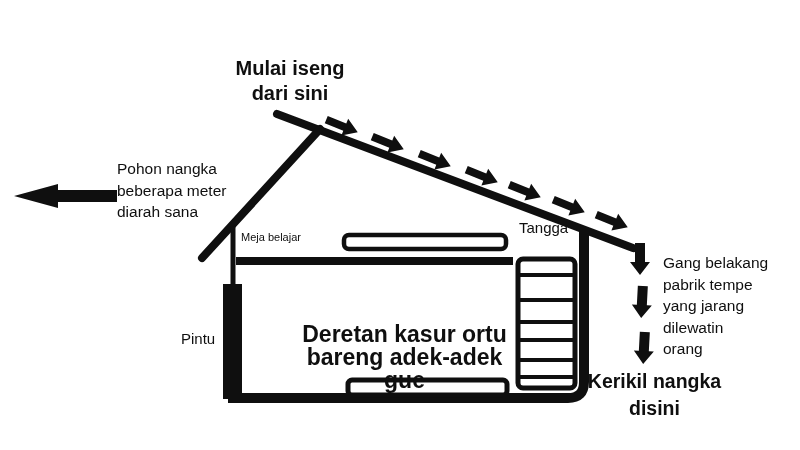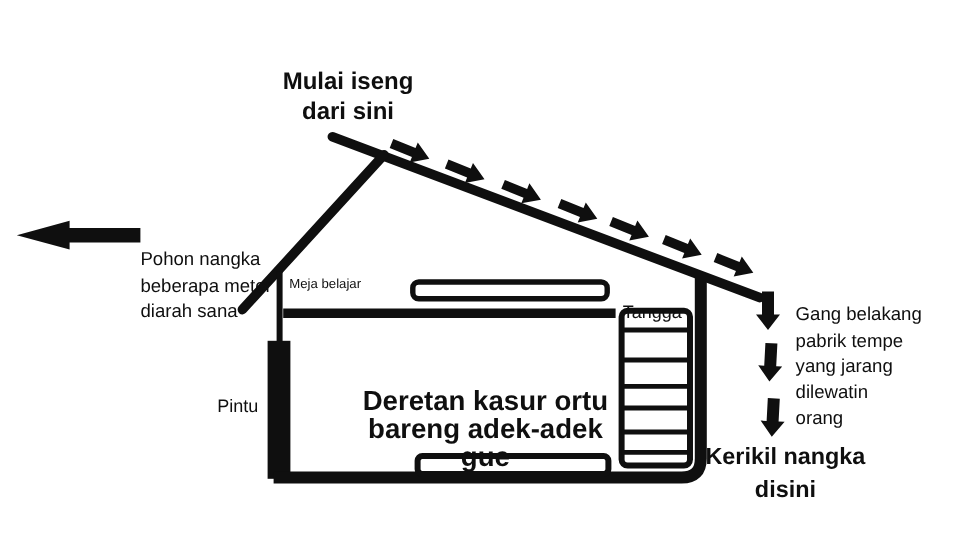--- a/index.html
+++ b/index.html
@@ -19,24 +19,24 @@
   .ink-fill   { fill: var(--ink); stroke: none; }
   .paper-box  { fill: var(--paper); stroke: var(--ink); }
   .label {
     position: absolute;
     white-space: pre-line;
     color: var(--ink);
   }
   .lbl-regular { font-size: 15.5px; line-height: 21.5px; }
   .lbl-bold    { font-weight: 700; }
   #label-mulai-iseng   { left: 225px; top: 56px;  width: 130px; text-align: center; font-size: 20px;   line-height: 25px; }
-  #label-pohon-nangka  { left: 117px; top: 158px; margin-top: 48px; }
+  #label-pohon-nangka  { left: 117px; top: 158px; }
   #label-meja-belajar  { left: 241px; top: 231px; font-size: 11px; }
   #label-kasur-gue     { left: 411px; top: 209px; width: 100px; text-align: center; font-size: 17.5px; }
-  #label-tangga        { left: 519px; top: 252px; font-size: 15px; }
+  #label-tangga        { left: 519px; top: 219px; font-size: 15px; }
   #label-pintu         { left: 181px; top: 330px; font-size: 15px; }
   #label-deretan-kasur { left: 292px; top: 323px; width: 225px; text-align: center; font-size: 23px; line-height: 23px; }
   #label-gang-belakang { left: 663px; top: 252px; }
   #label-kerikil-jatoh { left: 582px; top: 368px; width: 145px; text-align: center; font-size: 19.5px; line-height: 27px; }
 </style>
 </head>
 <body>
 
 <div id="stage">
 

